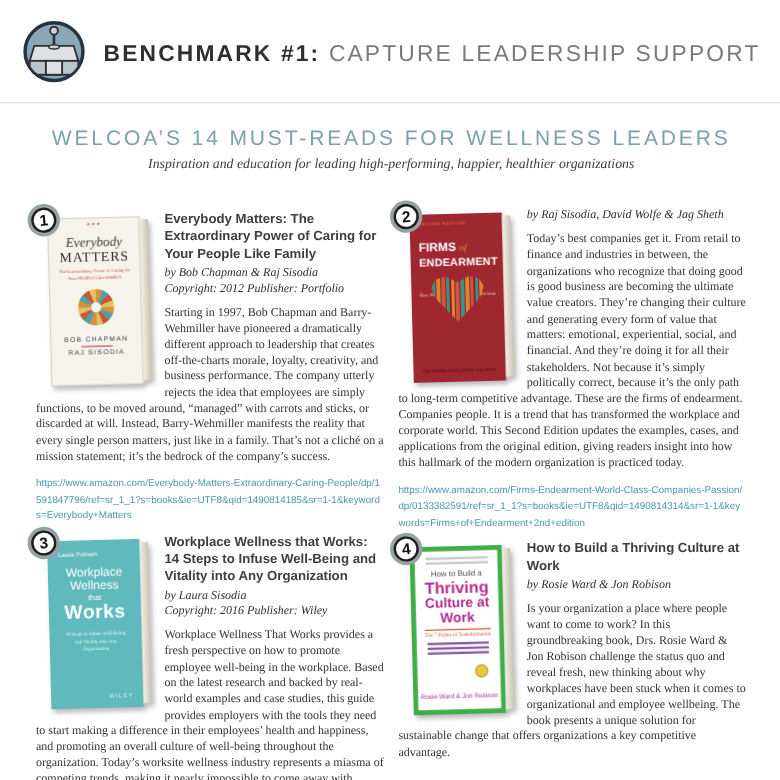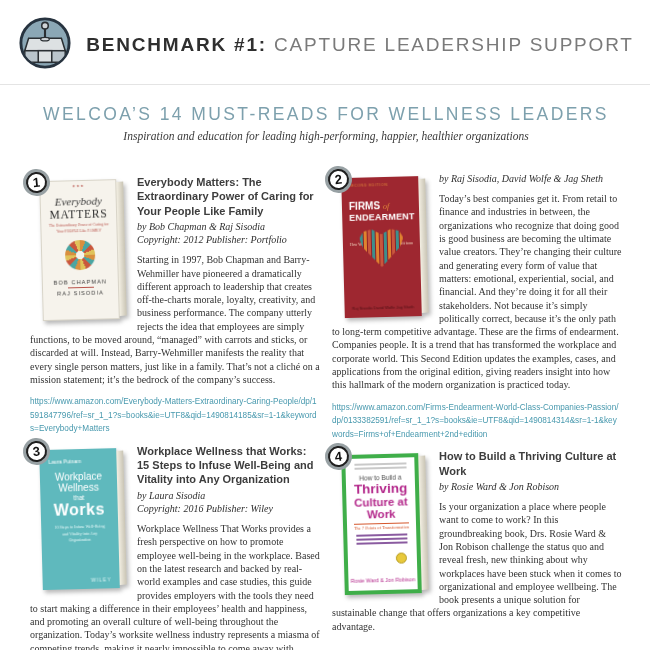--- a/index.html
+++ b/index.html
@@ -174,21 +174,21 @@
             <div class="c3-author">Laura Putnam</div>
             <div class="c3-t1">Workplace</div>
             <div class="c3-t2">Wellness</div>
             <div class="c3-t3">that</div>
             <div class="c3-t4">Works</div>
             <div class="c3-sub">10 Steps to Infuse Well-Being and Vitality into Any Organization</div>
             <div class="c3-pub">WILEY</div>
           </div>
           <div class="pages"></div>
         </div>
-        <h3 class="btitle">Workplace Wellness that Works: 15 Steps to Infuse Well-Being and Vitality into Any Organization</h3>
+        <h3 class="btitle">Workplace Wellness that Works: 14 Steps to Infuse Well-Being and Vitality into Any Organization</h3>
         <p class="bauthor">by Laura Sisodia</p>
         <p class="bcopy">Copyright: 2016 Publisher: Wiley</p>
         <p class="bdesc">Workplace Wellness That Works provides a fresh perspective on how to promote employee well-being in the workplace. Based on the latest research and backed by real-world examples and case studies, this guide provides employers with the tools they need to start making a difference in their employees’ health and happiness, and promoting an overall culture of well-being throughout the organization. Today’s worksite wellness industry represents a miasma of competing trends, making it nearly impossible to come away with tangible solutions for real-world implementation. Harnessing a broader learning and development framework, Workplace Wellness That Works skips the fads</p>
       </article>
 
     </div>
 
     <div class="col">
 
       <article class="entry">

